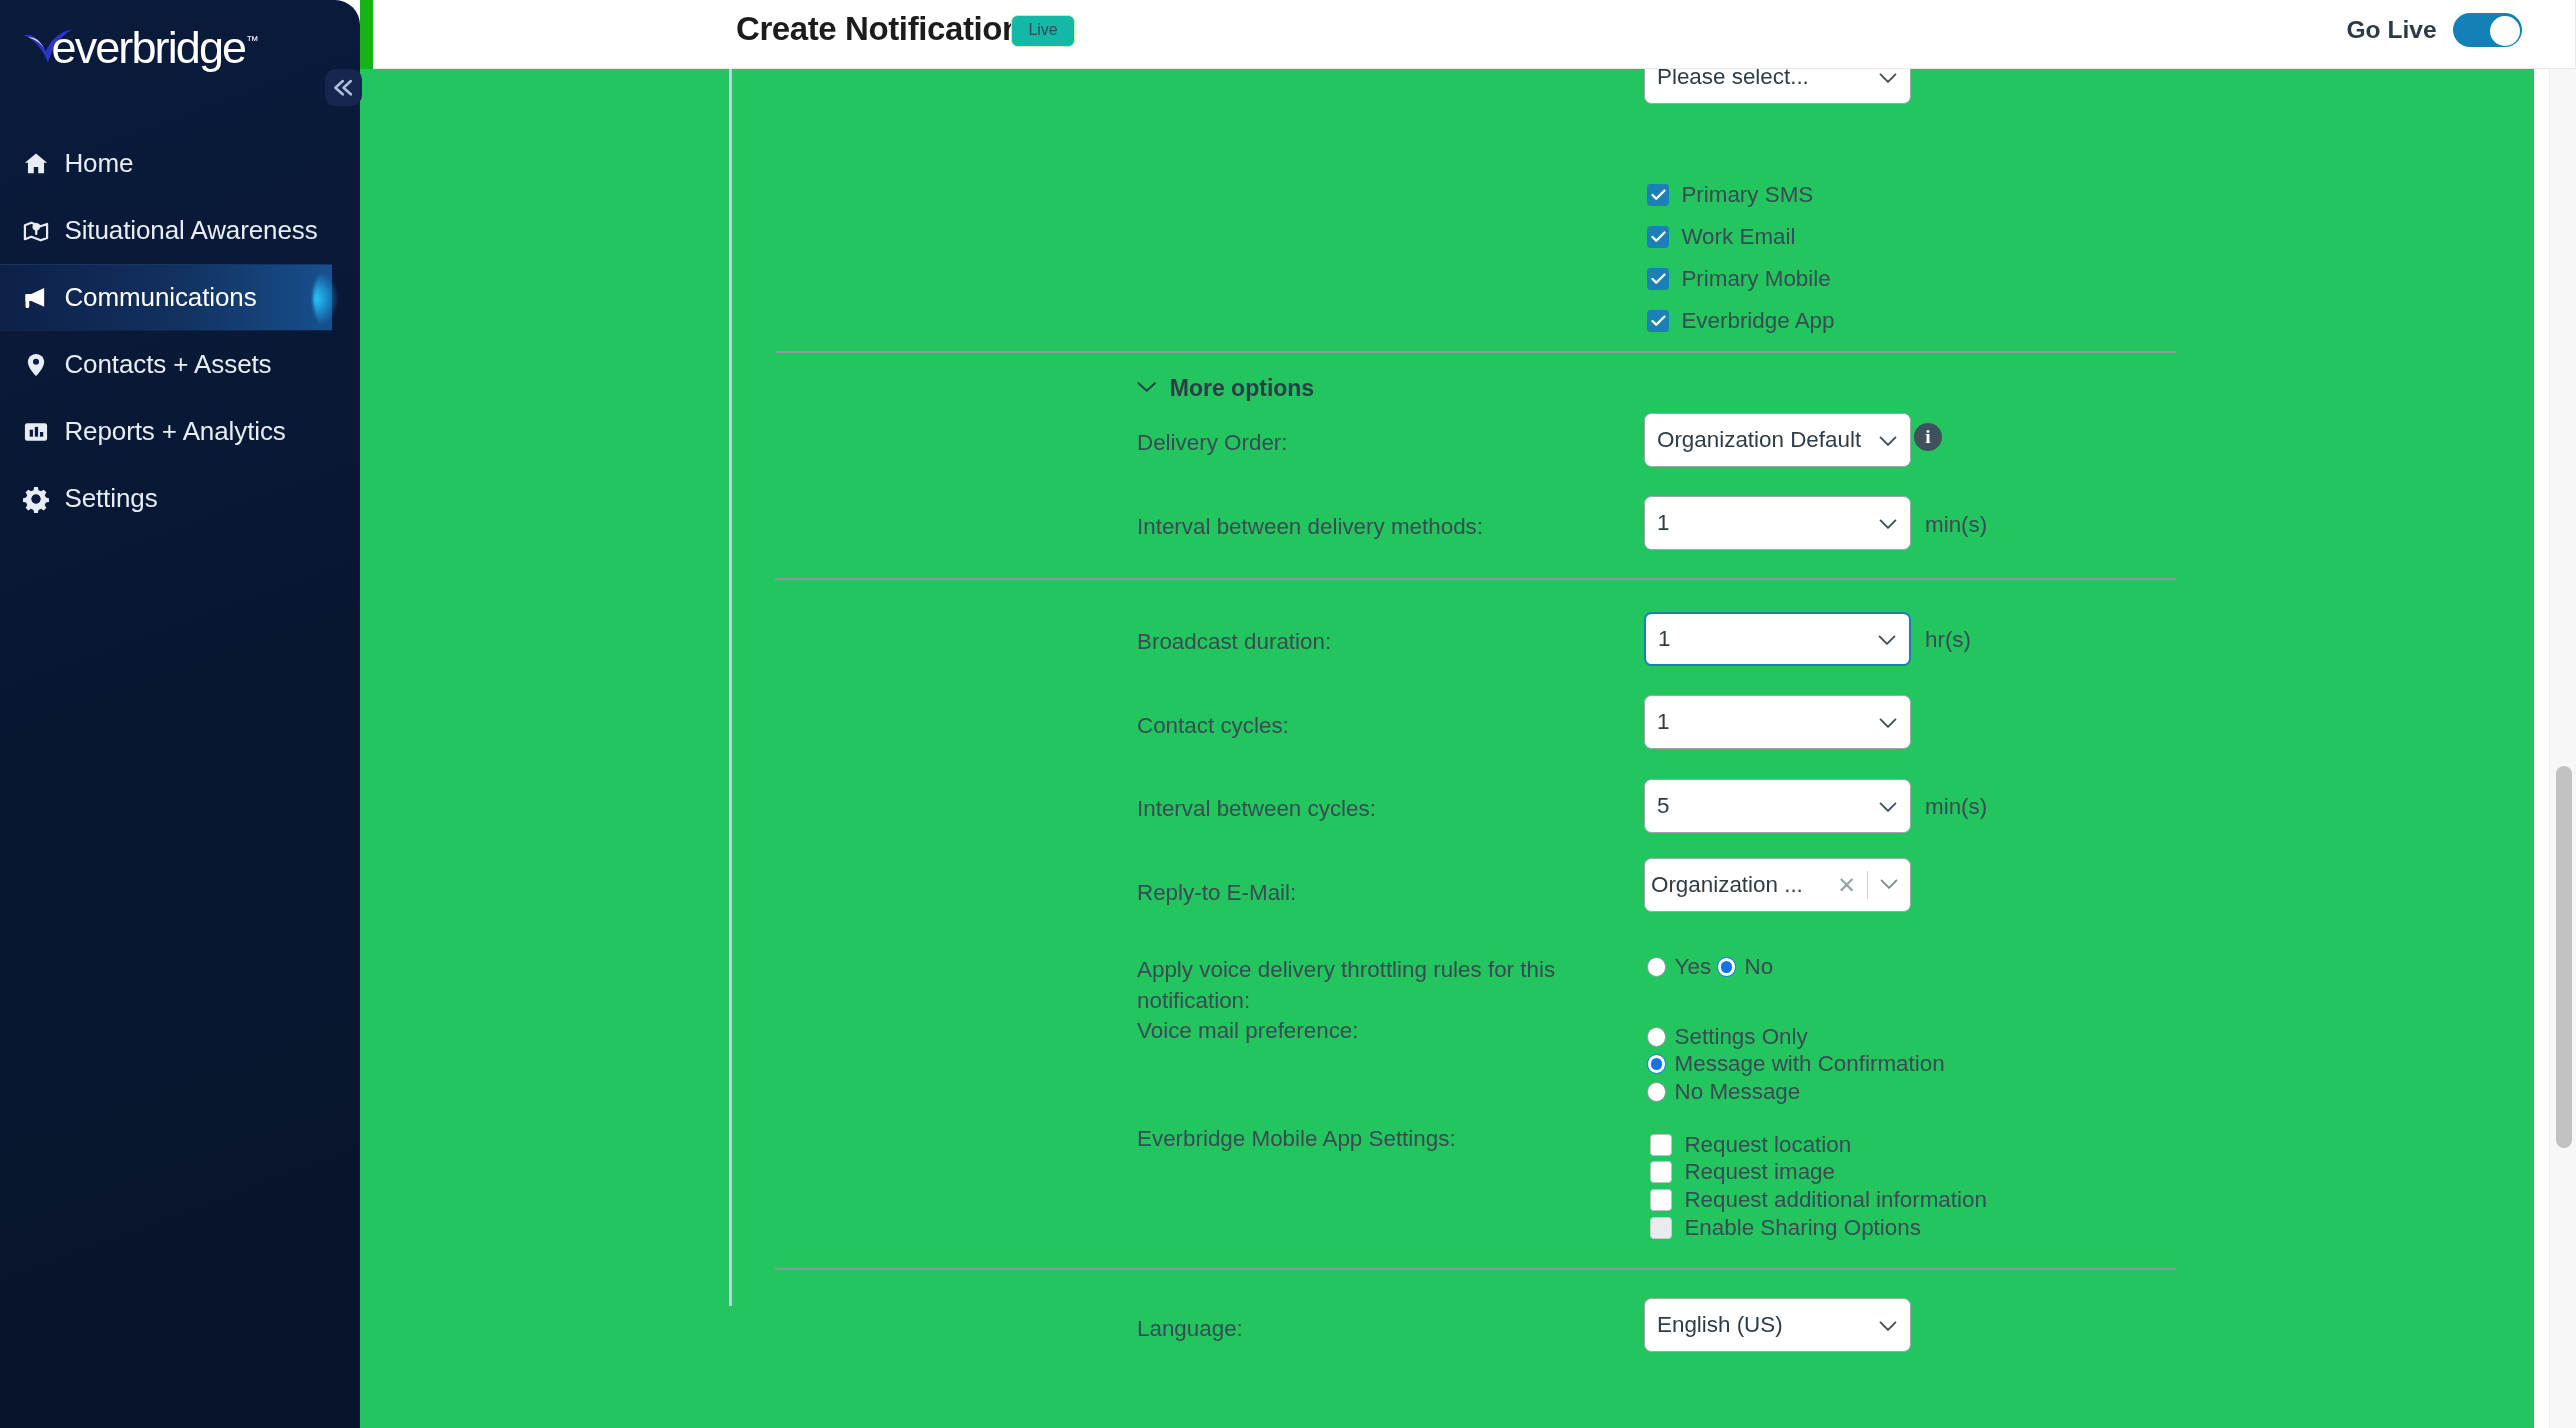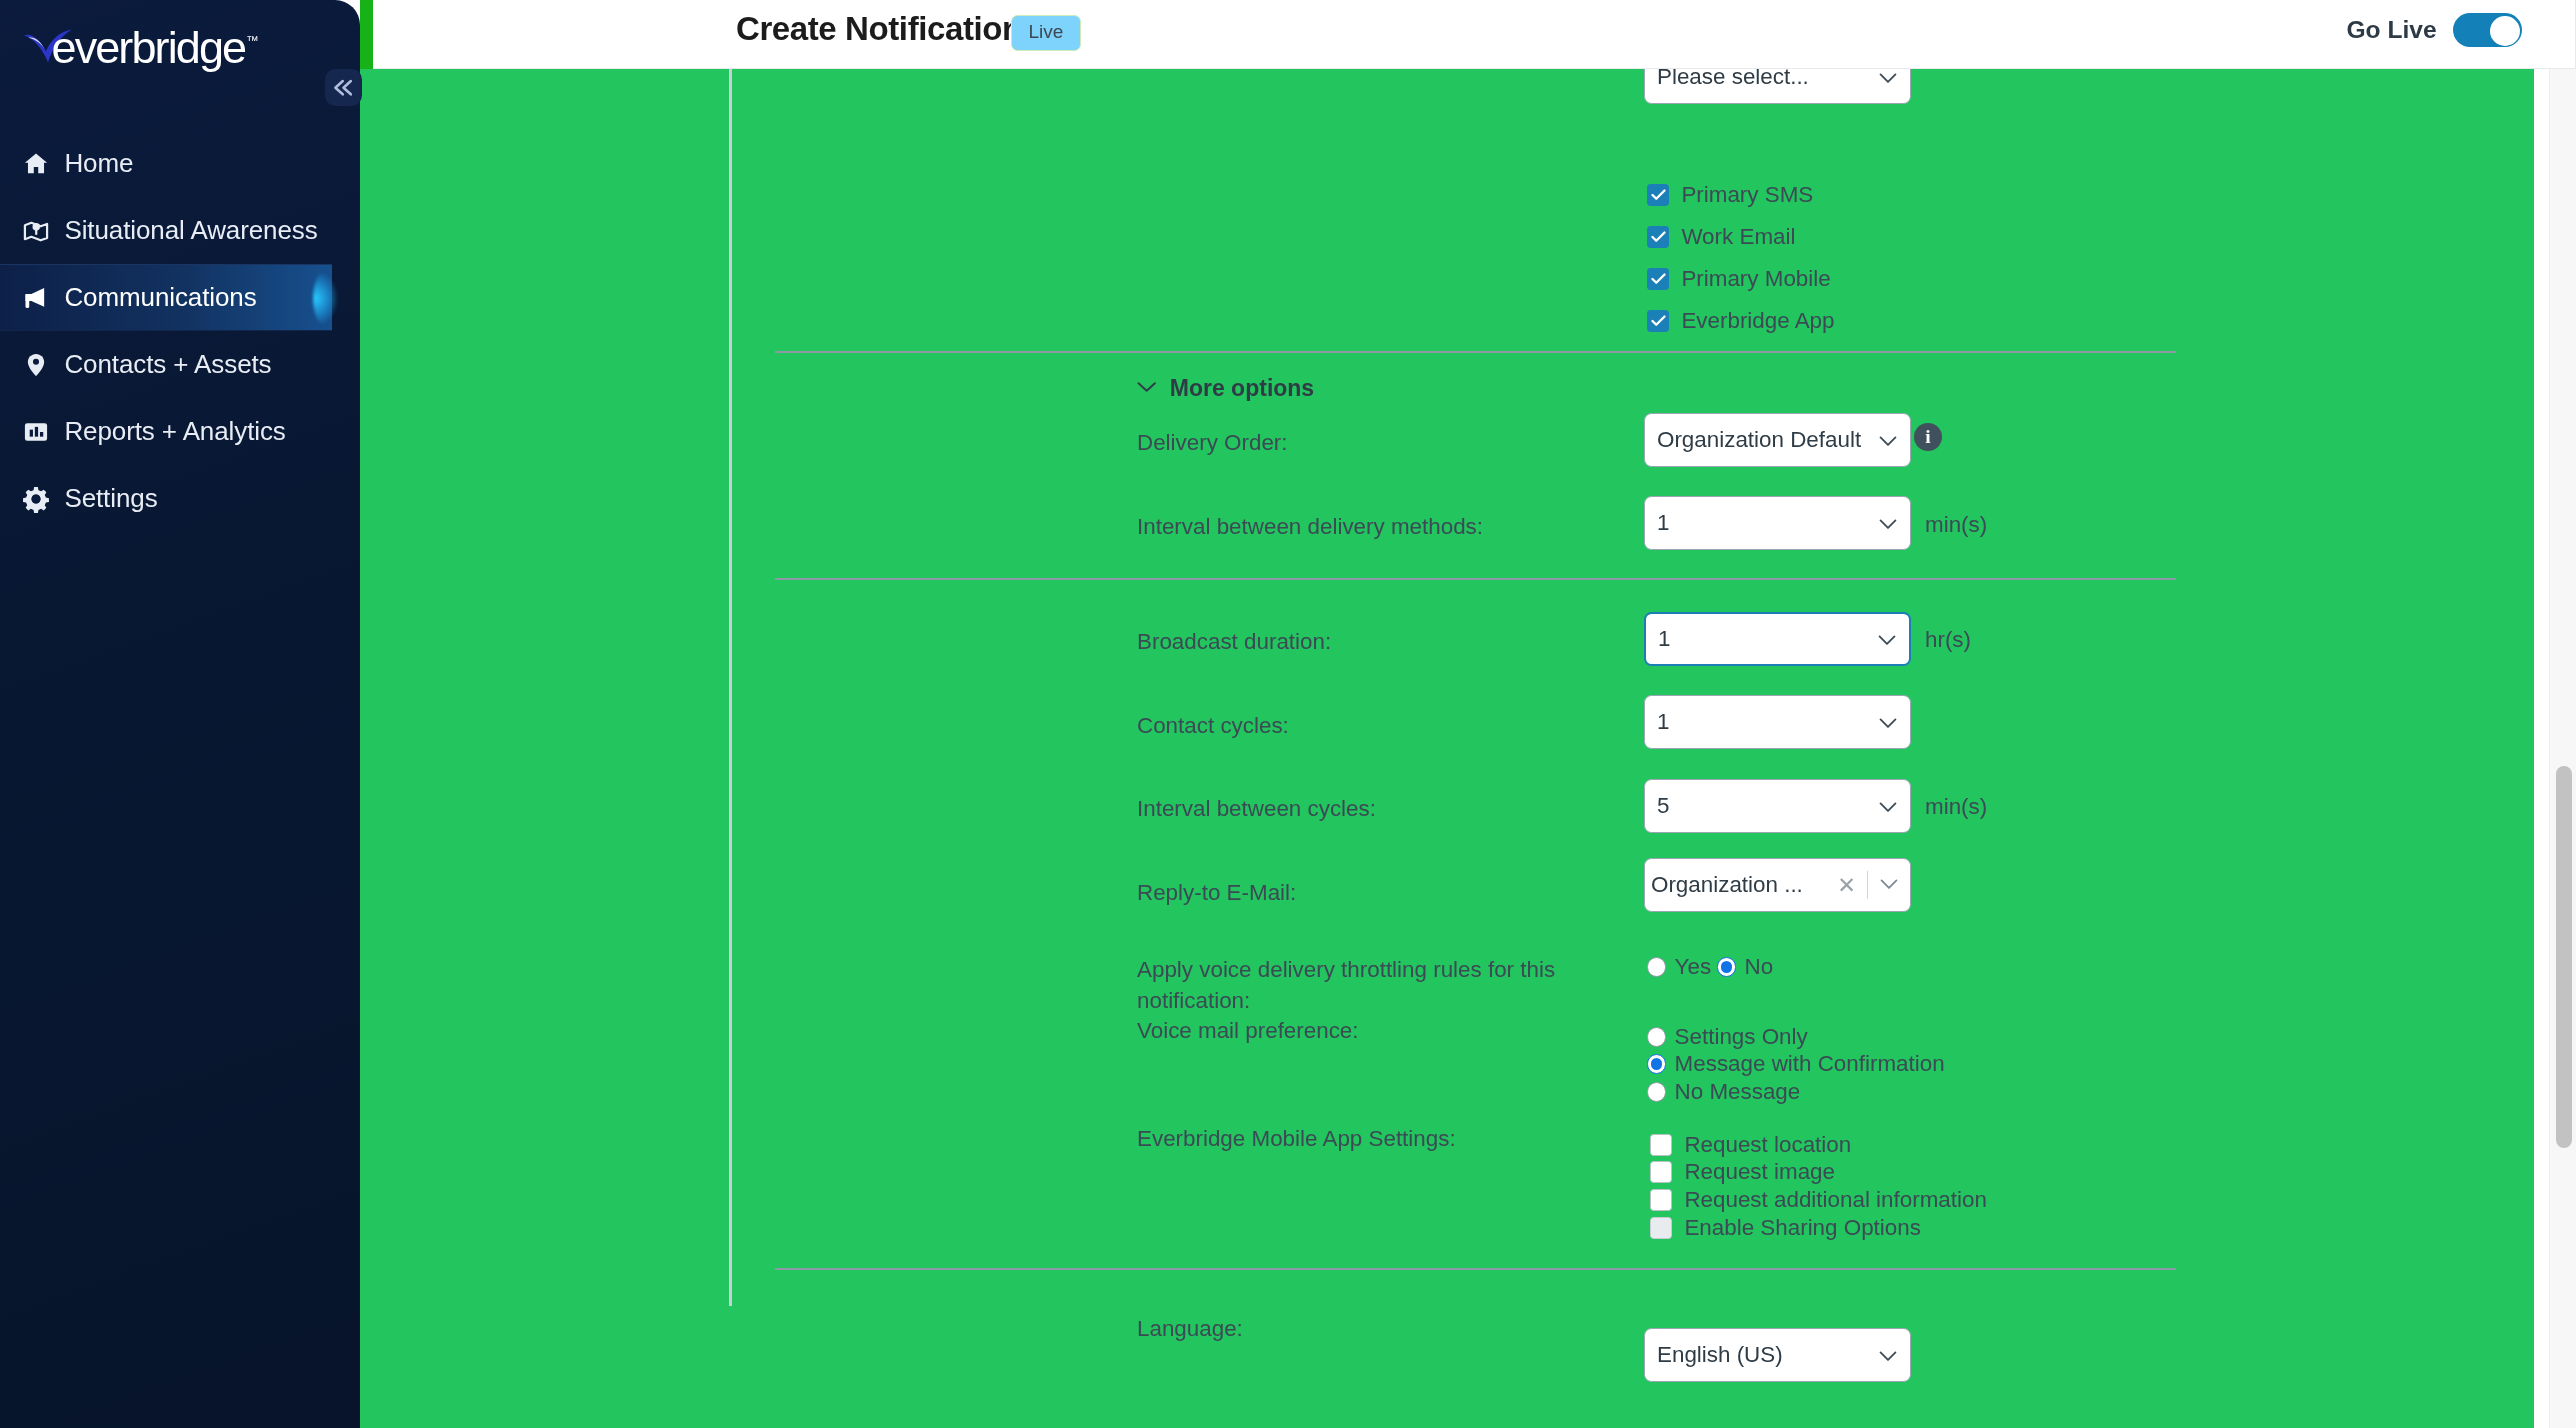--- a/index.html
+++ b/index.html
@@ -141,24 +141,24 @@
     font-size: 33px;
     font-weight: bold;
     color: #1c1c1c;
     letter-spacing: -0.4px;
   }
   #live-badge {
     position: absolute;
     left: 651px;
     top: 15px;
     padding: 5.2px 16.4px 6.7px 16.4px;
-    background: #7dd3fc;
+    background: #14b8a6;
     border: 0.7px solid #cdedb4;
     border-radius: 6.7px;
-    font-size: 19px;
+    font-size: 16px;
     color: #3d4852;
   }
   #golive-wrap {
     position: absolute;
     right: 54px;
     top: 13.4px;
     display: flex;
     align-items: center;
     gap: 16.4px;
   }
@@ -667,21 +667,21 @@
       <span class="cb-label">Request additional information</span>
     </div>
     <div class="cb-row" style="left:1290px; top:1146px;">
       <span class="cb disabled"></span>
       <span class="cb-label">Enable Sharing Options</span>
     </div>
 
     <div class="divider" style="top:1199px;"></div>
 
     <div class="row-label" style="left:777px; top:1245px;">Language:</div>
-    <div class="sel" style="left:1284px; top:1229px;margin-top:30px;">
+    <div class="sel" style="left:1284px; top:1229px;">
       <span class="val">English (US)</span>
       <span class="caret">
         <svg width="18" height="11.2" viewBox="0 0 24 15">
             <polyline points="2,2 12,12 22,2" fill="none" stroke="#3b4a54" stroke-width="2.4" stroke-linecap="round" stroke-linejoin="round"></polyline>
           </svg>
       </span>
     </div>
 
   </div>
 

